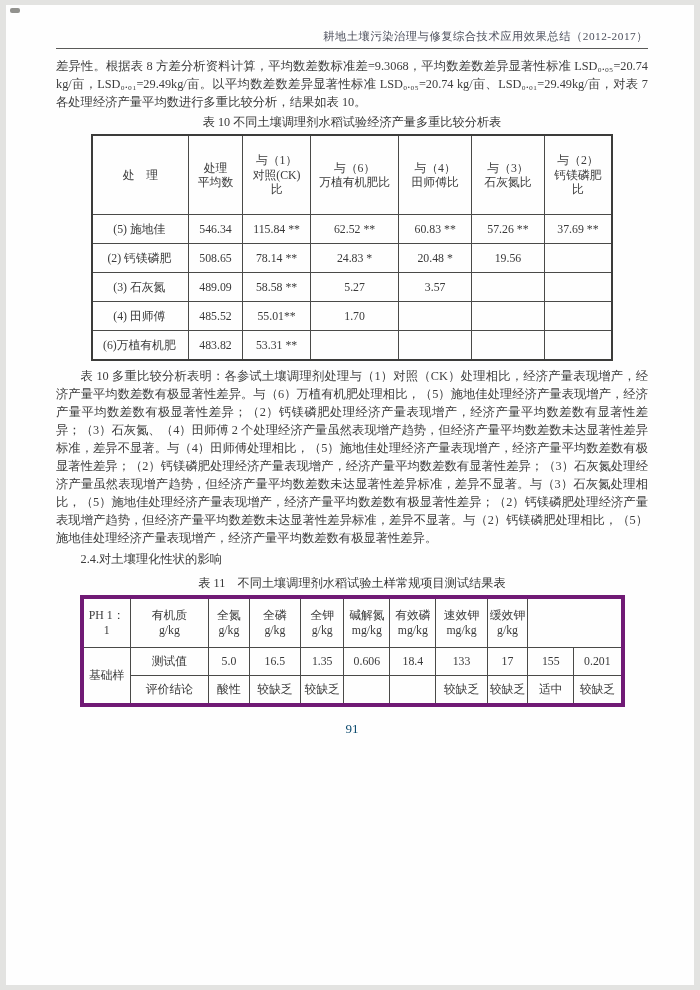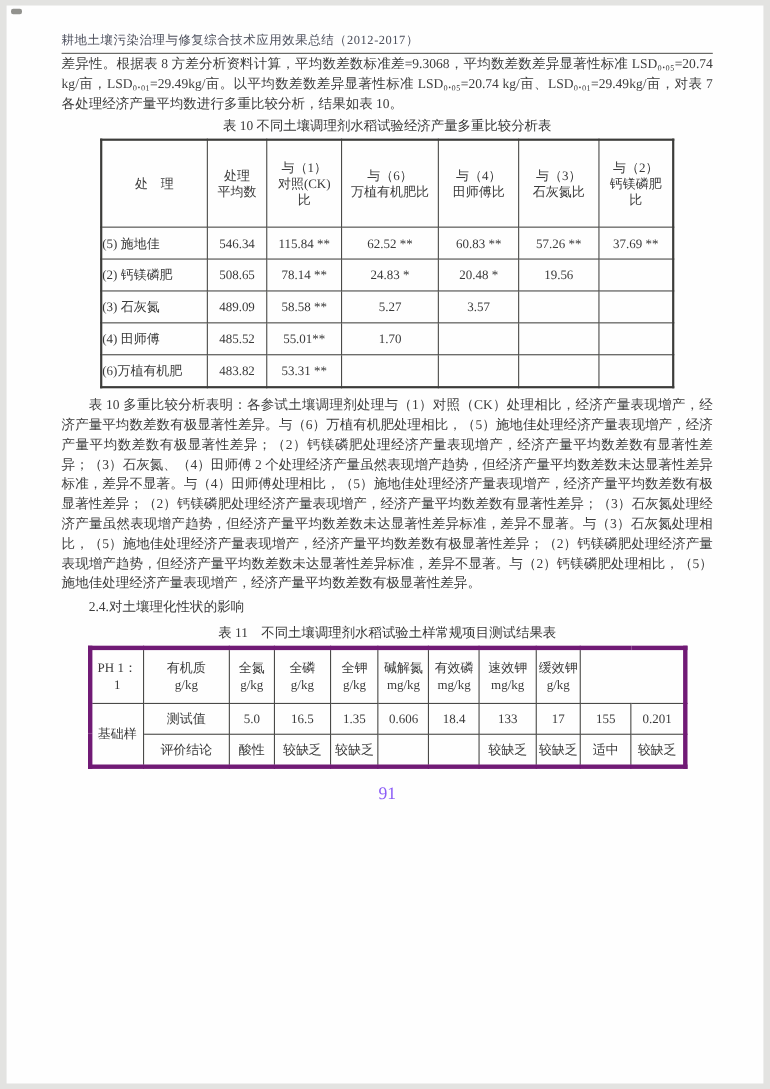--- a/index.html
+++ b/index.html
@@ -17,39 +17,39 @@
   .artifact{position:absolute;top:8px;left:10px;width:10px;height:5px;background:#6d6d68;border-radius:2px;opacity:.75;z-index:2;}
   
   .wm{position:absolute;z-index:0;pointer-events:none;}
   .wm-square{top:330px;left:520px;width:104px;height:104px;border:12px solid rgba(110,110,110,.10);transform:rotate(34deg);}
   .wm-square2{top:640px;left:560px;width:70px;height:70px;border:9px solid rgba(110,110,110,.08);transform:rotate(28deg);}
   .wm-band{top:430px;left:90px;width:330px;height:250px;transform:rotate(-32deg);
     background:repeating-linear-gradient(90deg,rgba(120,120,120,.07) 0 26px,transparent 26px 58px);}
   .wm-band2{top:520px;left:60px;width:260px;height:160px;transform:rotate(-30deg);
     background:repeating-linear-gradient(0deg,rgba(120,120,120,.06) 0 18px,transparent 18px 46px);}
 
-  .page-header{text-align:left;font-size:11.3px;color:#4c4f5c;letter-spacing:.5px;
-    padding-bottom:4px;border-bottom:1.4px solid #5a5a58;margin-bottom:0;}
+  .page-header{text-align:right;font-size:11.3px;color:#4c4f5c;letter-spacing:.5px;
+    padding-bottom:4px;border-bottom:1.4px solid #5a5a58;margin-bottom:8px;}
   p{margin:0;font-size:12.3px;line-height:18px;text-align:justify;color:#3c3c3c;}
   .indent{text-indent:2em;}
   .caption{ text-align:center;font-size:12.2px;margin:3px 0 3px 0;color:#383838;}
   .heading{font-size:12.3px;line-height:24.6px;text-indent:2em;color:#3c3c3c;}
 
   table{border-collapse:collapse;table-layout:fixed;margin:2px auto 6px auto;color:#3a3a3a;}
   th,td{border:1px solid #4a4a48;font-weight:normal;text-align:center;vertical-align:middle;
     font-size:11.8px;line-height:14.5px;white-space:pre-line;padding:2px 2px;overflow:hidden;}
   .t10{width:522px;border:2px solid #3c3c3a;}
   .t10 thead th{height:74px;}
   .t10 tbody td{height:24px;}
-  .t10 tbody td:first-child{text-align:left;padding-left:0;}
+  .t10 tbody td:first-child{text-align:center;padding-left:0;}
   .t11{width:545px;border:4px solid #701a75;}
   .t11 thead th{height:44px;}
   .t11 tbody td{height:23px;text-align:center;}
 
-  .page-footer{text-align:center;font-size:16px;color:#8b5cf6;margin-top:14px;}
+  .page-footer{text-align:center;font-size:13px;color:#0c4a6e;margin-top:14px;}
 </style>
 </head>
 <body>
 
 <div class="scan">
   <div class="artifact"></div>
   <div class="wm wm-square"></div>
   <div class="wm wm-square2"></div>
   <div class="wm wm-band"></div>
   <div class="wm wm-band2"></div>

